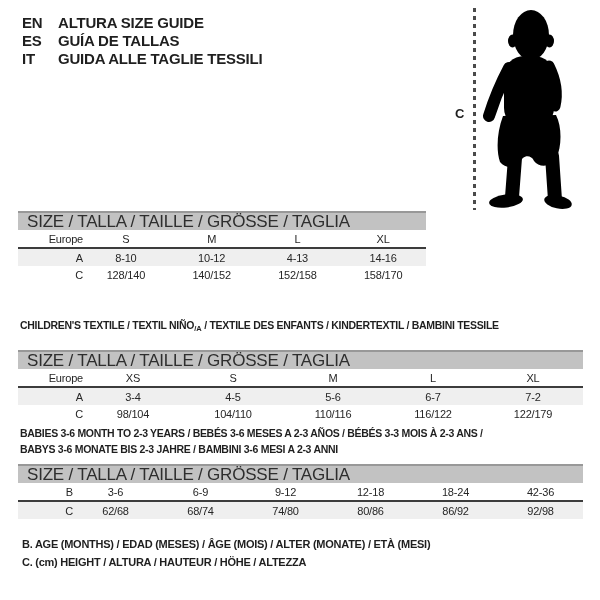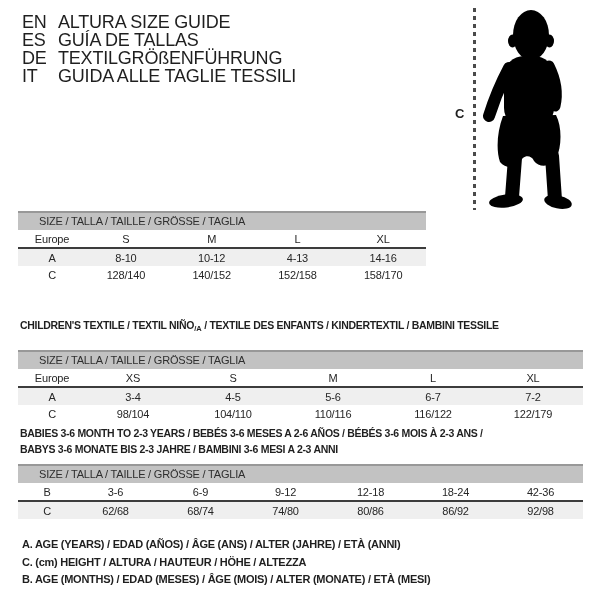--- a/index.html
+++ b/index.html
@@ -2,63 +2,59 @@
 <html><head>
 <meta charset="utf-8">
 <style>
   html,body{margin:0;padding:0;}
   body{
     width:600px;height:600px;position:relative;background:#ffffff;
     font-family:"Liberation Sans",sans-serif;color:#1f1f1f;overflow:hidden;
   }
   
   .langs{position:absolute;left:22px;top:13px;}
-  .lang-row{display:flex;height:18px;align-items:center;font-weight:normal;font-size:18px;letter-spacing:-0.2px;}
+  .lang-row{display:flex;height:18px;align-items:center;font-weight:bold;font-size:15px;letter-spacing:-0.2px;}
   .lang-code{width:36px;flex:0 0 36px;}
   
   .dash-line{position:absolute;left:473px;top:8px;width:3px;height:202px;
     background:repeating-linear-gradient(to bottom,#4a4a4a 0 4px,transparent 4px 8px);}
   .fig-label{position:absolute;left:455px;top:106px;font-weight:bold;font-size:13px;}
   .baby{position:absolute;left:479px;top:8px;width:100px;height:205px;}
   
   .tbl-block{position:absolute;left:18px;}
   #t1{top:211px;width:408px;}
   #t2{top:318px;width:565px;}
   #t3{top:425px;width:565px;}
   .tbl-title{font-weight:bold;font-size:10.5px;letter-spacing:-0.3px;line-height:14px;
     margin:0 0 14px 2px;white-space:nowrap;}
   #t1 .tbl-title{font-size:9.8px;letter-spacing:-0.4px;margin-bottom:15px;}
   #t3 .tbl-title{line-height:16px;margin-bottom:7px;}
   .sub{font-size:7.5px;vertical-align:-2px;letter-spacing:0;}
   .size-bar{height:17px;background:#c2c2c2;border-top:2px solid #989898;
-    font-size:11px;line-height:17px;padding-left:21px;color:#2e2e2e;letter-spacing:-0.2px;}
+    font-size:17px;line-height:17px;padding-left:9px;color:#2e2e2e;letter-spacing:-0.2px;}
   table{width:100%;border-collapse:collapse;table-layout:fixed;}
   td{font-size:11px;height:17px;text-align:center;padding:0;letter-spacing:-0.2px;color:#262626;}
-  td.lbl{text-align:center;padding-left:3px;}
+  td.lbl{text-align:right;padding-left:3px;}
   tr.first td{border-bottom:2px solid #3c3c3c;}
   tr.shade{background:#efefef;}
   
   .notes{position:absolute;left:22px;top:536px;}
   .note{font-weight:bold;font-size:11px;line-height:17.5px;letter-spacing:-0.25px;white-space:nowrap;}
 </style>
 </head>
 <body>
 
 <div class="langs">
   <div class="lang-row">
     <span class="lang-code">EN</span>
     <span>ALTURA SIZE GUIDE</span>
   </div>
   <div class="lang-row">
     <span class="lang-code">ES</span>
     <span>GUÍA DE TALLAS</span>
-  </div>
-  <div class="lang-row">
-    <span class="lang-code">DE</span>
-    <span>TEXTILGRÖßENFÜHRUNG</span>
   </div>
   <div class="lang-row">
     <span class="lang-code">IT</span>
     <span>GUIDA ALLE TAGLIE TESSILI</span>
   </div>
 </div>
 
 <div class="dash-line"></div>
 <div class="fig-label">C</div>
 <svg class="baby" viewBox="0 0 100 205" aria-hidden="true">
@@ -151,21 +147,21 @@
       <td>110/116</td>
       <td>116/122</td>
       <td>122/179</td>
     </tr>
   </tbody>
     </table>
 </div>
 
 <div class="tbl-block" id="t3">
   <div class="tbl-title">
-    <div>BABIES 3-6 MONTH TO 2-3 YEARS / BEBÉS 3-6 MESES A 2-6 AÑOS / BÉBÉS 3-6 MOIS À 2-3 ANS /</div>
+    <div>BABIES 3-6 MONTH TO 2-3 YEARS / BEBÉS 3-6 MESES A 2-3 AÑOS / BÉBÉS 3-3 MOIS À 2-3 ANS /</div>
     <div>BABYS 3-6 MONATE BIS 2-3 JAHRE / BAMBINI 3-6 MESI A 2-3 ANNI</div>
   </div>
   <div class="size-bar">SIZE / TALLA / TAILLE / GRÖSSE / TAGLIA</div>
   <table>
     <colgroup>
         <col style="width:55px">
         <col>
         <col>
         <col>
         <col>
@@ -189,16 +185,15 @@
       <td>74/80</td>
       <td>80/86</td>
       <td>86/92</td>
       <td>92/98</td>
     </tr>
   </tbody>
     </table>
 </div>
 
 <div class="notes">
-  <div class="note">A. AGE (YEARS) / EDAD (AÑOS) / ÂGE (ANS) / ALTER (JAHRE) / ETÀ (ANNI)</div>
+  <div class="note">B. AGE (MONTHS) / EDAD (MESES) / ÂGE (MOIS) / ALTER (MONATE) / ETÀ (MESI)</div>
   <div class="note">C. (cm) HEIGHT / ALTURA / HAUTEUR / HÖHE / ALTEZZA</div>
-  <div class="note">B. AGE (MONTHS) / EDAD (MESES) / ÂGE (MOIS) / ALTER (MONATE) / ETÀ (MESI)</div>
 </div>
 
 </body></html>

